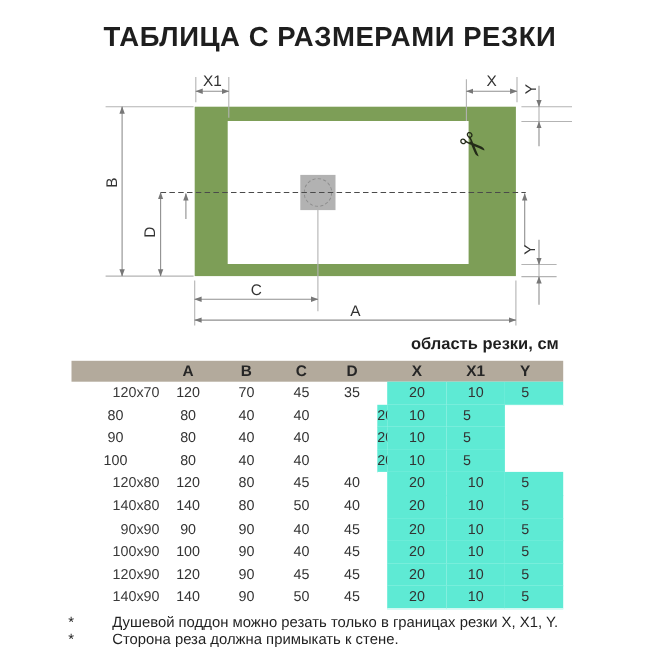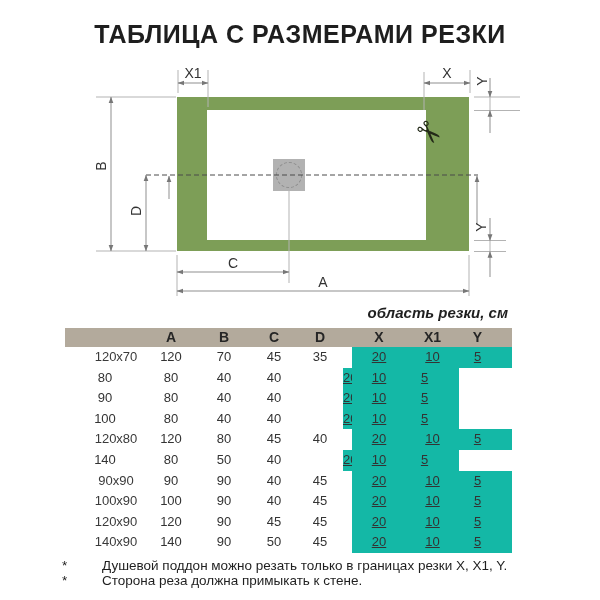--- a/index.html
+++ b/index.html
@@ -21,31 +21,31 @@
     position:absolute;left:416px;top:118px;font-size:30px;color:#232a18;
     transform:rotate(45deg);line-height:1;
   }
   .dims-svg{position:absolute;left:0;top:0;pointer-events:none;}
   .dlabel{position:absolute;font-size:14px;color:#333;text-align:center;line-height:16px;}
   .vlabel{position:absolute;font-size:14px;color:#333;width:18px;height:16px;line-height:16px;
           text-align:center;transform:rotate(-90deg);}
   
   .cut-area{
     position:absolute;left:352px;top:304px;width:156px;text-align:right;
-    font-size:15px;font-weight:bold;color:#1f1f1f;font-style:italic;
+    font-size:15px;font-weight:bold;color:#1f1f1f;
   }
   
   .sizes-table{position:absolute;left:65px;top:328px;width:447px;}
   .tr{display:grid;grid-template-columns:80px 52px 54px 46px 46px 9px 54px 53px 53px;}
   .tr.head{height:19px;line-height:19px;background:#b3aa9c;}
   .tr.head .td{font-weight:bold;color:#262626;font-size:14px;}
   .tr.data{height:20.6px;line-height:20.6px;}
   .td{text-align:center;font-size:13px;color:#333;box-sizing:border-box;}
-  .td.size{text-align:center;padding-left:22px;color:#3a3a3a;}
-  .td.g{background:#14b8a6;border-bottom:1.5px solid #ffffff;text-decoration:underline;}
+  .td.size{text-align:right;padding-left:22px;color:#3a3a3a;}
+  .td.g{background:#5eead4;border-bottom:1.5px solid #ffffff;}
   .td.ycol{padding-right:16px;}
   
   .footnotes{position:absolute;left:62px;top:559px;width:480px;font-size:13.5px;color:#1f1f1f;}
   .fn-row{display:flex;line-height:14.5px;}
   .fn-star{width:40px;flex:0 0 40px;}
 </style>
 </head>
 <body>
 
 <div class="title">ТАБЛИЦА С РАЗМЕРАМИ РЕЗКИ</div>
@@ -173,20 +173,21 @@
     <div class="td">120</div>
     <div class="td">80</div>
     <div class="td">45</div>
     <div class="td">40</div>
     <div class="td"></div>
     <div class="td g">20</div>
     <div class="td g">10</div>
     <div class="td g ycol">5</div>
   </div>
   <div class="tr data">
+    <div class="td size">140x80</div>
     <div class="td">140</div>
     <div class="td">80</div>
     <div class="td">50</div>
     <div class="td">40</div>
     <div class="td"></div>
     <div class="td g">20</div>
     <div class="td g">10</div>
     <div class="td g ycol">5</div>
   </div>
   <div class="tr data">

